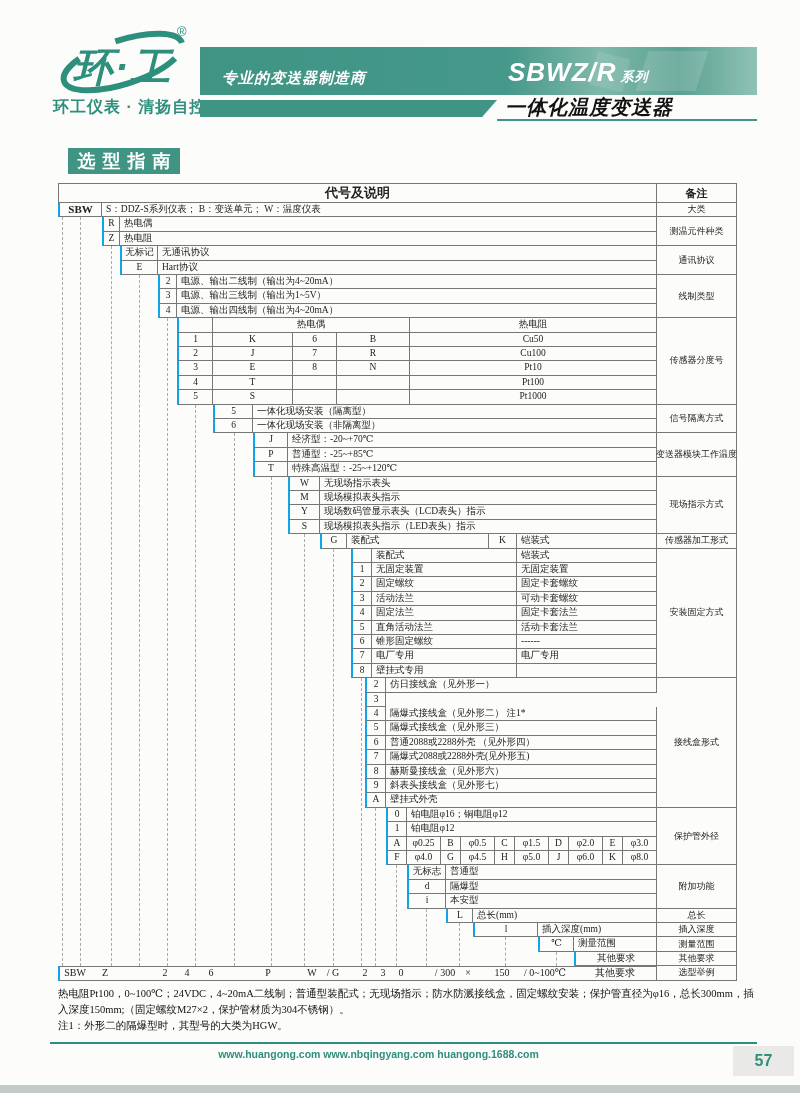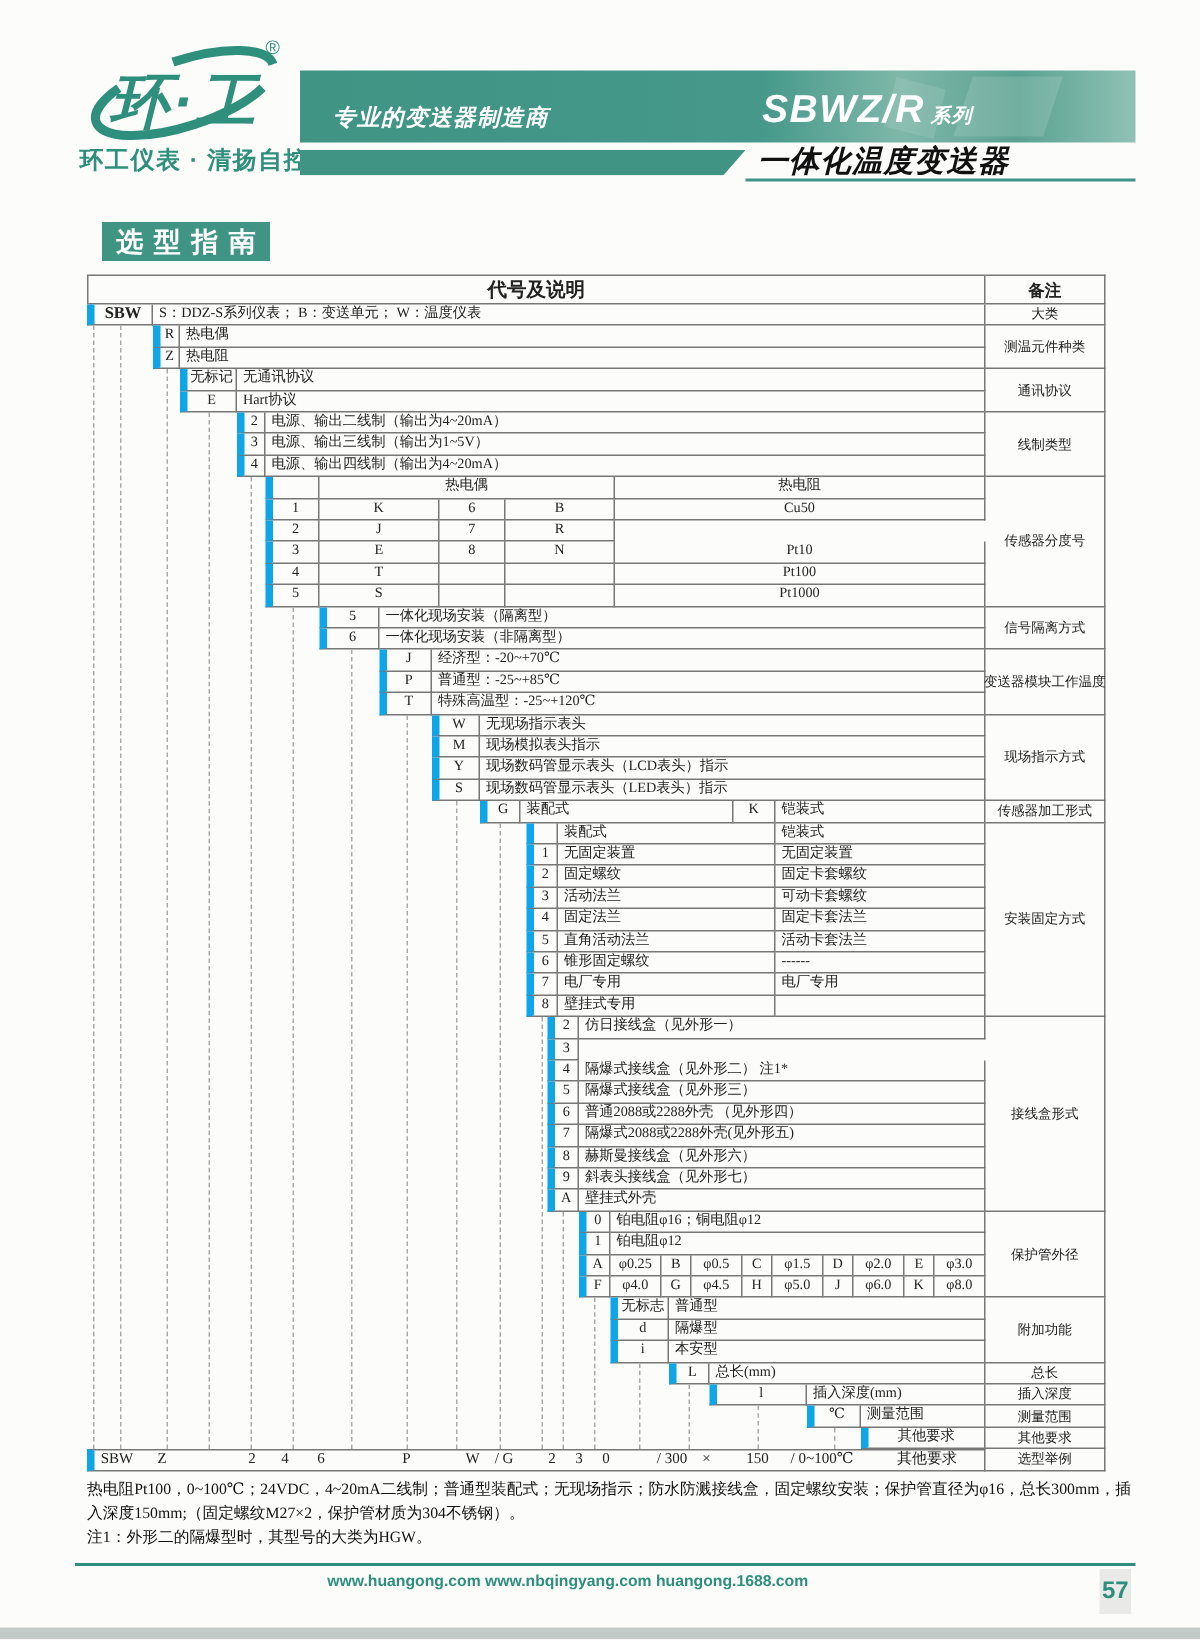--- a/index.html
+++ b/index.html
@@ -32,35 +32,35 @@
          font-weight:bold;font-size:18px;display:flex;align-items:center;justify-content:center;
          letter-spacing:7px;padding-left:7px;box-sizing:border-box;font-family:"Liberation Sans",sans-serif;}
   
   #grid{position:absolute;left:58px;top:183px;width:679px;height:798px;font-size:9.5px;}
   .hcell{position:absolute;top:0;height:20px;box-sizing:border-box;border:1px solid #777;
          display:flex;align-items:center;justify-content:center;font-weight:bold;font-size:13px;}
   .hcell.rem{border-left:none;font-size:11px;}
   .cell{position:absolute;box-sizing:border-box;border-right:1px solid #777;border-bottom:1px solid #777;
         display:flex;align-items:center;justify-content:center;overflow:hidden;white-space:nowrap;
         line-height:1;background:transparent;}
-  .cell.lb{border-left:5px solid #0ea5e9;}
+  .cell.lb{border-left:2px solid #0ea5e9;}
   .cell.tb{border-top:1px solid #777;}
   .cell.al{justify-content:flex-start;padding-left:4px;}
   .rcell{position:absolute;box-sizing:border-box;border-right:1px solid #777;border-bottom:1px solid #777;
          display:flex;align-items:center;justify-content:center;font-size:9px;white-space:nowrap;}
   .dash{position:absolute;width:0;border-left:1px dashed #aaa;}
   .exv{position:absolute;top:0;height:100%;display:flex;align-items:center;transform:translateX(-50%);
        font-size:10px;white-space:nowrap;}
   
   .note-block{position:absolute;left:58px;top:986px;width:697px;font-size:10.5px;line-height:16px;color:#111;}
   .note-bold{font-weight:bold;}
   .rule{position:absolute;left:50px;top:1042px;width:707px;height:2px;background:#2e8f7c;}
   .urls{position:absolute;left:0;top:1048px;width:757px;text-align:center;color:#2e8f7c;
         font-family:"Liberation Sans",sans-serif;font-weight:bold;font-size:10.5px;}
-  .pagenum{position:absolute;left:733px;top:1046px;width:21px;height:30px;background:#e9e9e8;color:#2e8f7c;
+  .pagenum{position:absolute;left:733px;top:1046px;width:61px;height:30px;background:#e9e9e8;color:#2e8f7c;
            font-weight:bold;font-size:16px;display:flex;align-items:center;justify-content:center;
            font-family:"Liberation Sans",sans-serif;}
   .bottom-strip{position:absolute;left:0;bottom:0;width:800px;height:8px;background:#c3cbc9;}
 </style>
 </head>
 <body>
 
 <div class="page">
 
   <div class="logo-wrap">
@@ -108,20 +108,21 @@
       <div class="cell" style="left: 352px; top: 135.2px; width: 247px; height: 14.4px;">热电阻</div>
       <div class="cell lb" style="left: 119px; top: 149.6px; width: 36px; height: 14.4px;">1</div>
       <div class="cell" style="left: 155px; top: 149.6px; width: 80px; height: 14.4px;">K</div>
       <div class="cell" style="left: 235px; top: 149.6px; width: 44px; height: 14.4px;">6</div>
       <div class="cell" style="left: 279px; top: 149.6px; width: 73px; height: 14.4px;">B</div>
       <div class="cell" style="left: 352px; top: 149.6px; width: 247px; height: 14.4px;">Cu50</div>
       <div class="cell lb" style="left: 119px; top: 164px; width: 36px; height: 14.4px;">2</div>
       <div class="cell" style="left: 155px; top: 164px; width: 80px; height: 14.4px;">J</div>
       <div class="cell" style="left: 235px; top: 164px; width: 44px; height: 14.4px;">7</div>
       <div class="cell" style="left: 279px; top: 164px; width: 73px; height: 14.4px;">R</div>
+      <div class="cell" style="left: 352px; top: 164px; width: 247px; height: 14.4px;">Cu100</div>
       <div class="cell lb" style="left: 119px; top: 178.4px; width: 36px; height: 14.4px;">3</div>
       <div class="cell" style="left: 155px; top: 178.4px; width: 80px; height: 14.4px;">E</div>
       <div class="cell" style="left: 235px; top: 178.4px; width: 44px; height: 14.4px;">8</div>
       <div class="cell" style="left: 279px; top: 178.4px; width: 73px; height: 14.4px;">N</div>
       <div class="cell" style="left: 352px; top: 178.4px; width: 247px; height: 14.4px;">Pt10</div>
       <div class="cell lb" style="left: 119px; top: 192.8px; width: 36px; height: 14.4px;">4</div>
       <div class="cell" style="left: 155px; top: 192.8px; width: 80px; height: 14.4px;">T</div>
       <div class="cell" style="left: 235px; top: 192.8px; width: 44px; height: 14.4px;"></div>
       <div class="cell" style="left: 279px; top: 192.8px; width: 73px; height: 14.4px;"></div>
       <div class="cell" style="left: 352px; top: 192.8px; width: 247px; height: 14.4px;">Pt100</div>
@@ -140,21 +141,21 @@
       <div class="cell al" style="left: 230px; top: 264.8px; width: 369px; height: 14.4px;">普通型：-25~+85℃</div>
       <div class="cell lb" style="left: 195px; top: 279.2px; width: 35px; height: 14.4px;">T</div>
       <div class="cell al" style="left: 230px; top: 279.2px; width: 369px; height: 14.4px;">特殊高温型：-25~+120℃</div>
       <div class="cell lb" style="left: 230px; top: 293.6px; width: 32px; height: 14.4px;">W</div>
       <div class="cell al" style="left: 262px; top: 293.6px; width: 337px; height: 14.4px;">无现场指示表头</div>
       <div class="cell lb" style="left: 230px; top: 308px; width: 32px; height: 14.4px;">M</div>
       <div class="cell al" style="left: 262px; top: 308px; width: 337px; height: 14.4px;">现场模拟表头指示</div>
       <div class="cell lb" style="left: 230px; top: 322.4px; width: 32px; height: 14.4px;">Y</div>
       <div class="cell al" style="left: 262px; top: 322.4px; width: 337px; height: 14.4px;">现场数码管显示表头（LCD表头）指示</div>
       <div class="cell lb" style="left: 230px; top: 336.8px; width: 32px; height: 14.4px;">S</div>
-      <div class="cell al" style="left: 262px; top: 336.8px; width: 337px; height: 14.4px;">现场数码管显示表头（LED表头）指示</div>
+      <div class="cell al" style="left: 262px; top: 336.8px; width: 337px; height: 14.4px;">现场模拟表头指示（LED表头）指示</div>
       <div class="cell lb" style="left: 262px; top: 351.2px; width: 27px; height: 14.4px;">G</div>
       <div class="cell al" style="left: 289px; top: 351.2px; width: 142px; height: 14.4px;">装配式</div>
       <div class="cell" style="left: 431px; top: 351.2px; width: 28px; height: 14.4px;">K</div>
       <div class="cell al" style="left: 459px; top: 351.2px; width: 140px; height: 14.4px;">铠装式</div>
       <div class="cell lb" style="left: 293px; top: 365.6px; width: 21px; height: 14.4px;"></div>
       <div class="cell al" style="left: 314px; top: 365.6px; width: 145px; height: 14.4px;">装配式</div>
       <div class="cell al" style="left: 459px; top: 365.6px; width: 140px; height: 14.4px;">铠装式</div>
       <div class="cell lb" style="left: 293px; top: 380px; width: 21px; height: 14.4px;">1</div>
       <div class="cell al" style="left: 314px; top: 380px; width: 145px; height: 14.4px;">无固定装置</div>
       <div class="cell al" style="left: 459px; top: 380px; width: 140px; height: 14.4px;">无固定装置</div>

